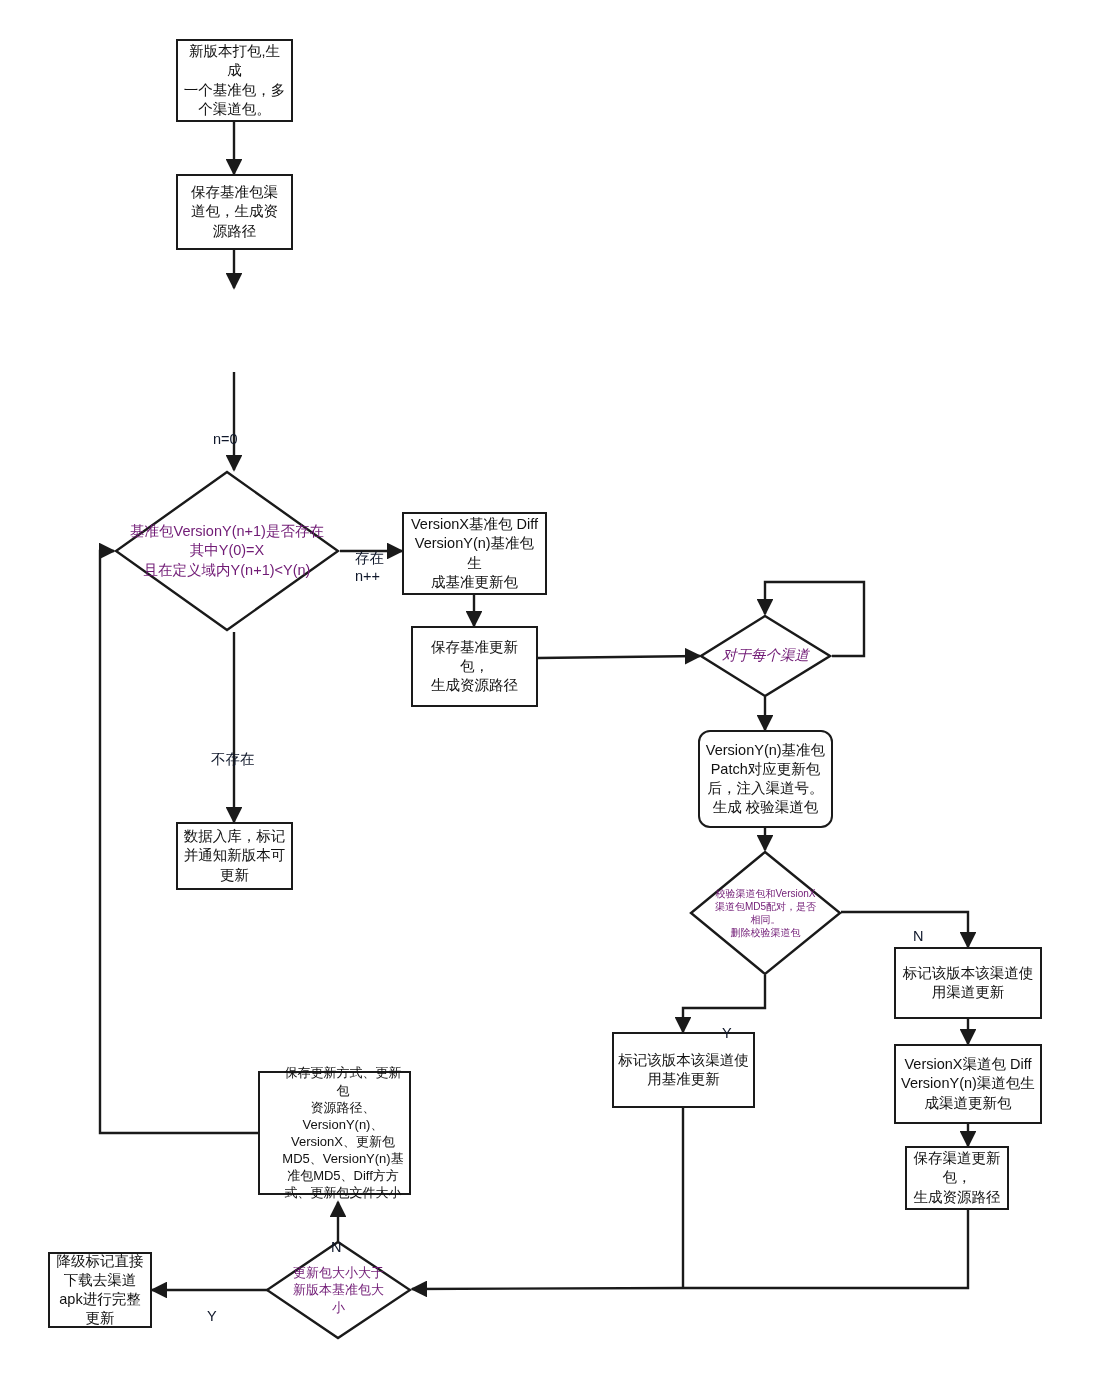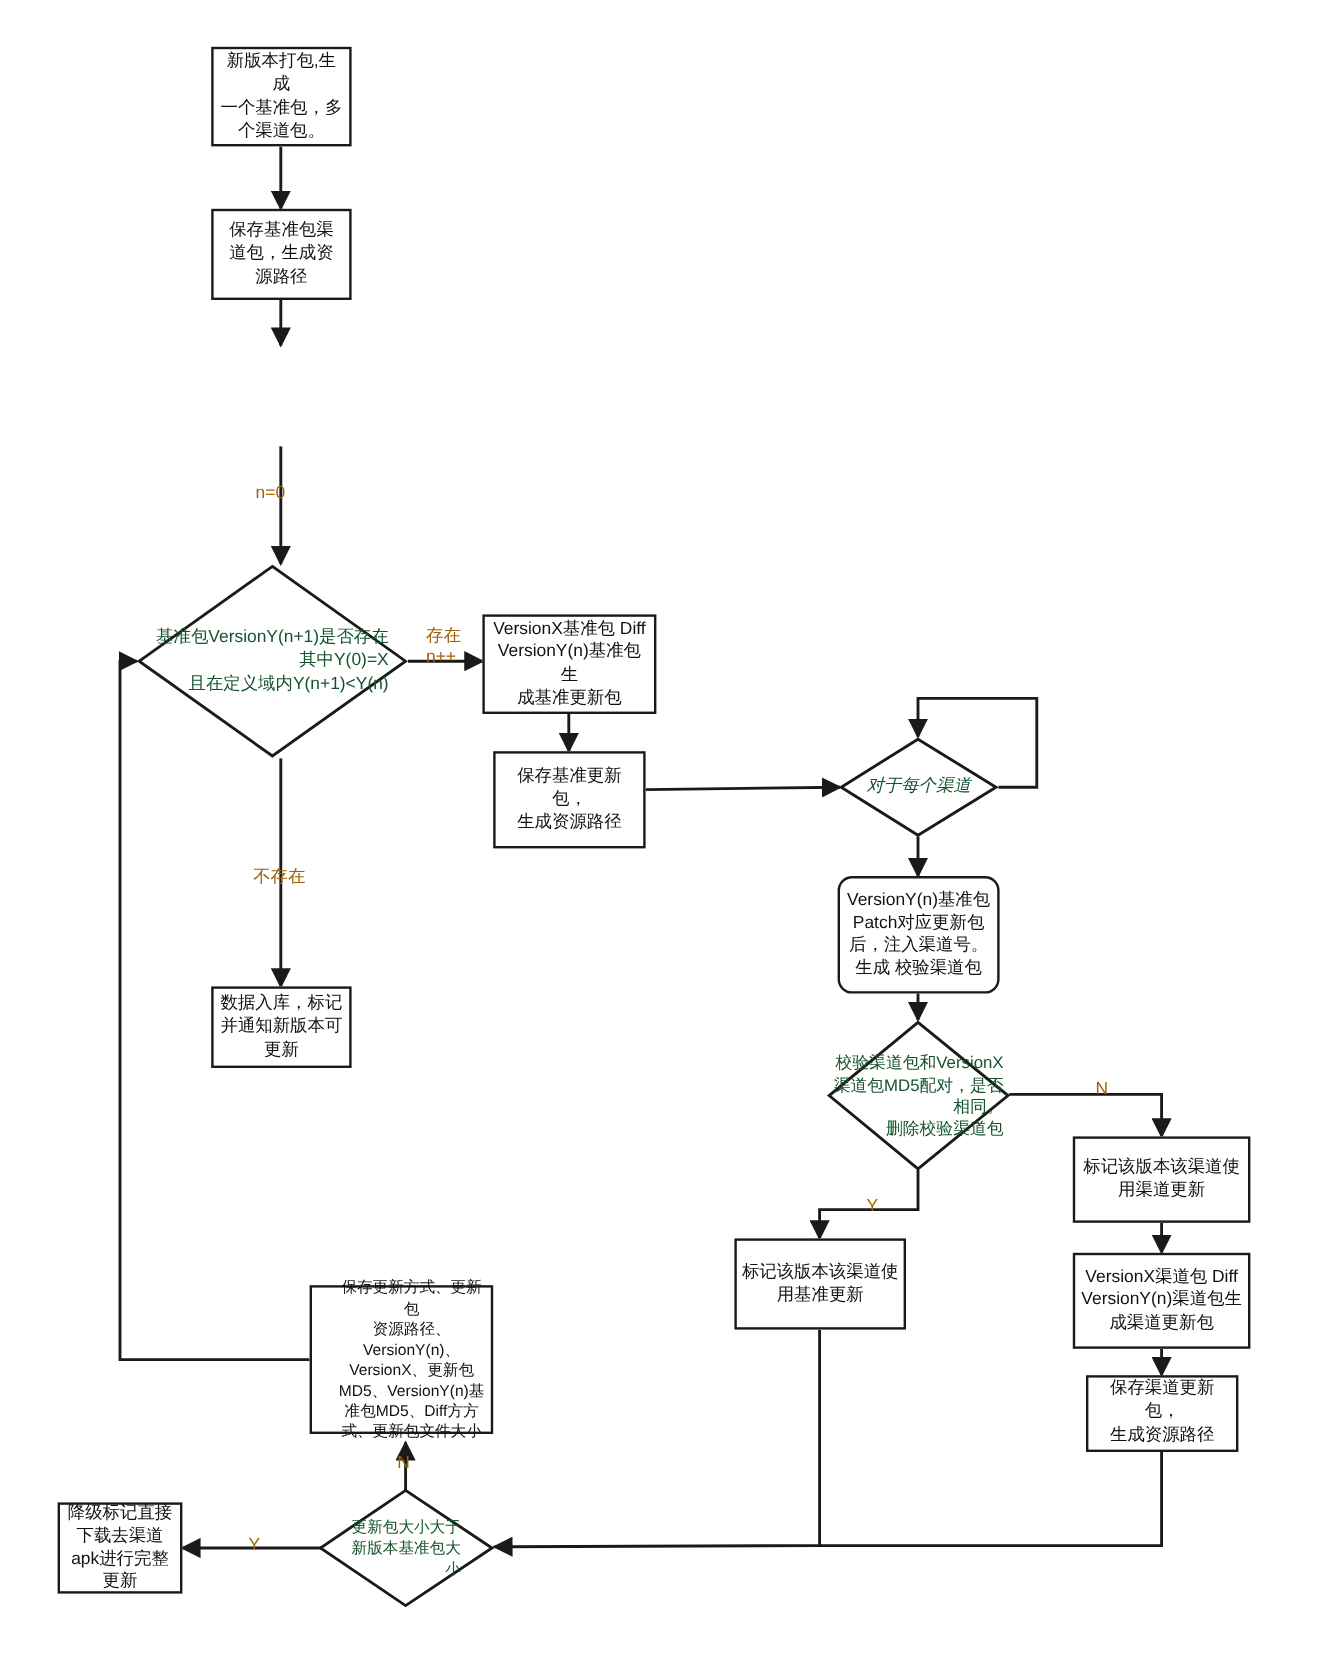--- a/index.html
+++ b/index.html
@@ -55,33 +55,34 @@
   }
   .diamond-label {
     position: absolute;
     left: 0;
     top: 0;
     width: 100%;
     height: 100%;
     display: flex;
     align-items: center;
     justify-content: center;
-    text-align: right;
+    text-align: center;
     font-size: 14.5px;
-    color: #14532d;
+    color: #701a75;
     line-height: 1.32;
     white-space: pre-line;
   }
   .edge-label {
     position: absolute;
     font-size: 14.5px;
-    color: #a16207;
+    color: #0f172a;
     white-space: pre-line;
     line-height: 1.25;
     text-align: left;
+    margin-top: 28px;
   }
 </style>
 </head>
 <body>
 
 <div id="canvas">
 
   <svg class="edges" viewBox="0 0 1103 1389">
     <defs>
       <marker id="arrow" viewBox="0 0 10 10" refX="9" refY="5" markerWidth="7" markerHeight="7" orient="auto-start-reverse">
@@ -176,38 +177,38 @@
     <span>VersionY(n)基准包
 Patch对应更新包
 后，注入渠道号。
 生成 校验渠道包</span>
   </div>
 
   <div class="diamond-wrap" style="left:689px; top:850px; width:153px; height:126px;">
     <svg viewBox="0 0 153 126" preserveAspectRatio="none">
       <polygon points="76,2 151,63 76,124 2,63" fill="#ffffff" stroke="#1a1a1a" stroke-width="2.4"></polygon>
     </svg>
-    <div class="diamond-label" style="font-size:14px;">校验渠道包和VersionX
+    <div class="diamond-label" style="font-size:10px;">校验渠道包和VersionX
 渠道包MD5配对，是否
 相同。
 删除校验渠道包</div>
   </div>
 
   <div class="node box" style="left:894px; top:947px; width:148px; height:72px;">
     <span>标记该版本该渠道使
 用渠道更新</span>
   </div>
 
   <div class="node box" style="left:894px; top:1044px; width:148px; height:80px;">
     <span>VersionX渠道包 Diff
 VersionY(n)渠道包生
 成渠道更新包</span>
   </div>
 
-  <div class="node box" style="left:905px; top:1146px; width:127px; height:64px;font-family:Liberation Mono, monospace;">
+  <div class="node box" style="left:905px; top:1146px; width:104px; height:64px;">
     <span>保存渠道更新包，
 生成资源路径</span>
   </div>
 
   <div class="node box" style="left:612px; top:1032px; width:143px; height:76px;">
     <span>标记该版本该渠道使
 用基准更新</span>
   </div>
 
   <div class="node box" style="left:176px; top:822px; width:117px; height:68px;text-align:center;">

